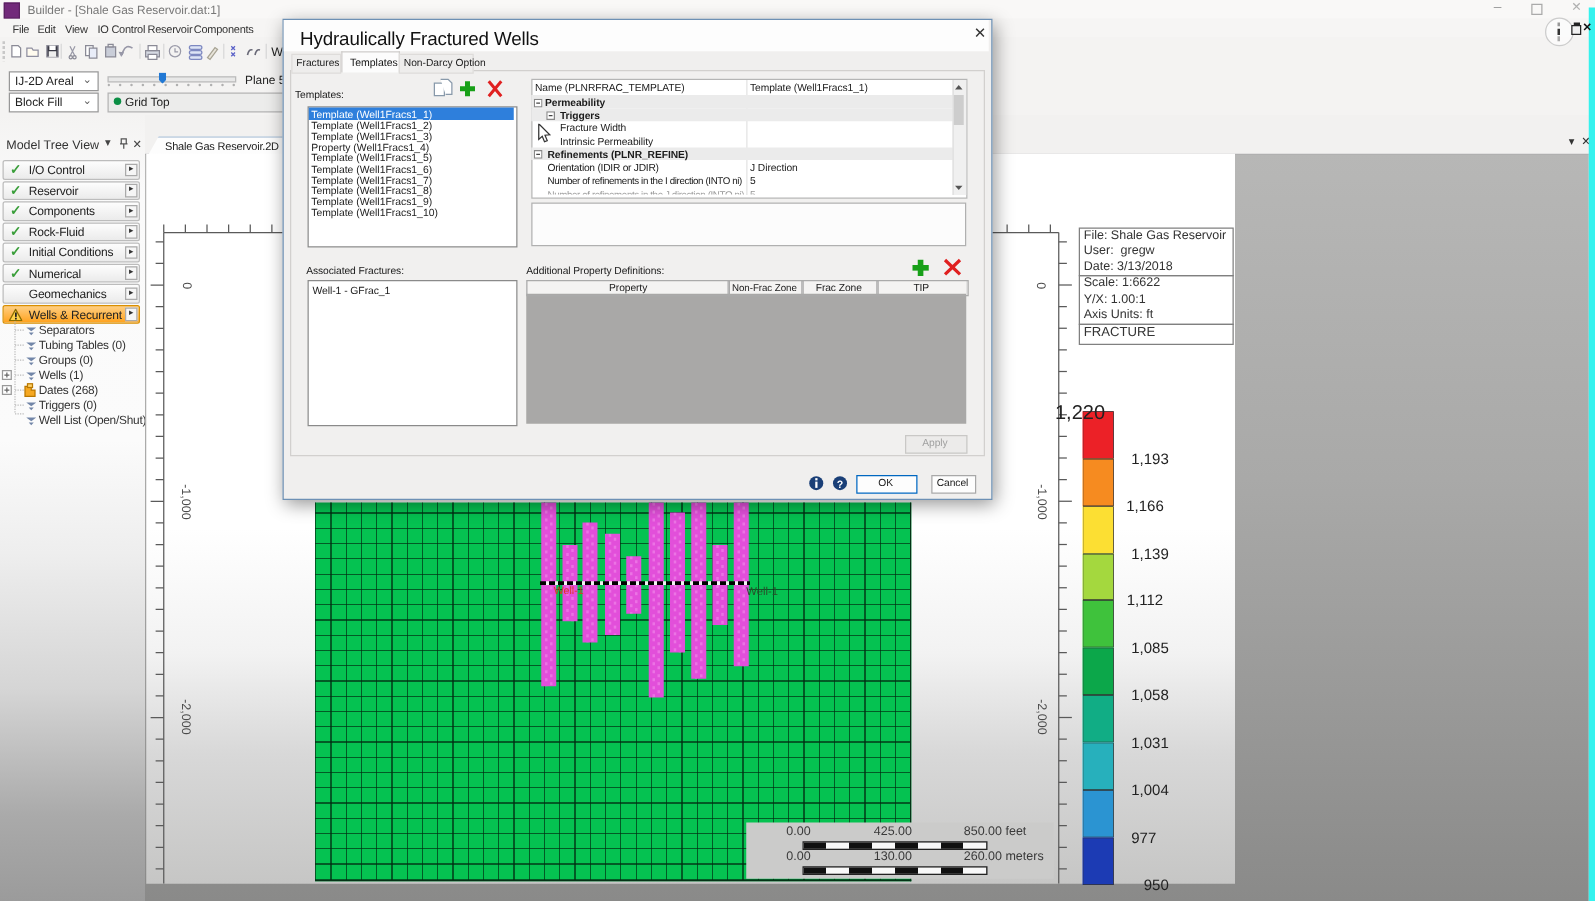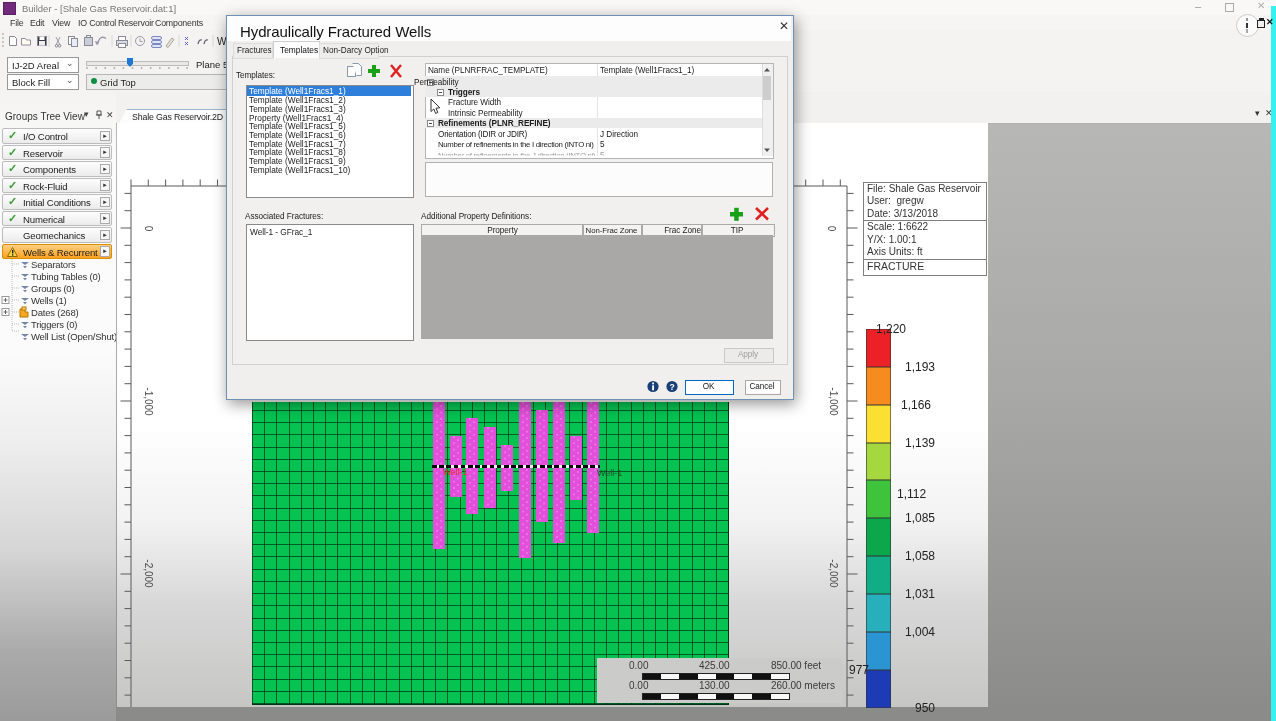--- a/index.html
+++ b/index.html
@@ -87,21 +87,21 @@
         <circle cx="101" cy="2" r="1"></circle>
       </g>
 </svg>
 <div class="tx" style="left:196px;top:59px;font-size:9.5px;color:#222">Plane 5 of</div>
 
 <div class="abs" style="left:86px;top:74px;width:160px;height:14px;background:#ececeb;border:1px solid #b5b5b5"></div>
 <div class="abs" style="left:91px;top:78px;width:6px;height:6px;border-radius:50%;background:#0b8f45"></div>
 <div class="tx" style="left:100px;top:77px;font-size:9.5px;color:#222">Grid Top</div>
 
 <div class="abs" style="left:0;top:92px;width:116px;height:629px;background:linear-gradient(180deg,#f4f3f2 0px,#fafafa 60px,#fbfbfb 260px,#eeeeee 350px,#d5d5d5 460px,#aaaaaa 560px,#9b9b9b 629px)"></div>
-<div class="tx" style="left:5px;top:111px;font-size:10px;color:#333">Groups Tree View</div>
+<div class="tx" style="left:5px;top:111px;font-size:10px;color:#333">Model Tree View</div>
 <div class="tx" style="left:84px;top:109px;font-size:9px;color:#444">▾</div>
 <svg class="abs" style="left:95px;top:110px" width="8" height="10" viewBox="0 0 8 10">
       <path d="M2 1h4v4h-4z M1 5h6 M4 5v4" stroke="#555" fill="none"></path>
     </svg>
 <div class="tx" style="left:106px;top:110px;font-size:9px;color:#444">✕</div>
 <div id="tree">
 <style>
 .trow{position:absolute;left:2px;width:108px;height:13.5px;background:linear-gradient(#fdfdfd,#ebebeb);border:1px solid #bcbcbc;border-radius:2px}
 .trow .lb{position:absolute;left:20px;top:2px;font-size:9.6px;color:#222;letter-spacing:-0.15px;white-space:nowrap}
 .trow .ck{position:absolute;left:5px;top:0px;font-size:11px;color:#3a9e3a;font-weight:bold}
@@ -357,30 +357,30 @@
 <div class="abs" style="left:866px;top:329.0px;width:25px;height:37.9px;background:#ec2127;box-shadow:inset 0 0 0 0.6px #333"></div>
 <div class="abs" style="left:866px;top:366.9px;width:25px;height:37.9px;background:#f68b20;box-shadow:inset 0 0 0 0.6px #333"></div>
 <div class="abs" style="left:866px;top:404.7px;width:25px;height:37.9px;background:#fcdf33;box-shadow:inset 0 0 0 0.6px #333"></div>
 <div class="abs" style="left:866px;top:442.6px;width:25px;height:37.9px;background:#a4d83e;box-shadow:inset 0 0 0 0.6px #333"></div>
 <div class="abs" style="left:866px;top:480.4px;width:25px;height:37.9px;background:#3fc23c;box-shadow:inset 0 0 0 0.6px #333"></div>
 <div class="abs" style="left:866px;top:518.2px;width:25px;height:37.9px;background:#0ca74a;box-shadow:inset 0 0 0 0.6px #333"></div>
 <div class="abs" style="left:866px;top:556.1px;width:25px;height:37.9px;background:#11ad85;box-shadow:inset 0 0 0 0.6px #333"></div>
 <div class="abs" style="left:866px;top:594.0px;width:25px;height:37.9px;background:#27b0bc;box-shadow:inset 0 0 0 0.6px #333"></div>
 <div class="abs" style="left:866px;top:631.8px;width:25px;height:37.9px;background:#2b94d2;box-shadow:inset 0 0 0 0.6px #333"></div>
 <div class="abs" style="left:866px;top:669.7px;width:25px;height:37.9px;background:#1c3bb4;box-shadow:inset 0 0 0 0.6px #333"></div>
-<div class="tx" style="left:876px;top:322.0px;width:38px;text-align:left;font-size:12px;color:#222">1,220</div>
+<div class="tx" style="left:844px;top:322.0px;width:38px;text-align:left;font-size:16px;color:#222">1,220</div>
 <div class="tx" style="left:897px;top:359.9px;width:38px;text-align:right;font-size:12px;color:#222">1,193</div>
 <div class="tx" style="left:897px;top:397.7px;width:38px;text-align:center;font-size:12px;color:#222">1,166</div>
 <div class="tx" style="left:897px;top:435.6px;width:38px;text-align:right;font-size:12px;color:#222">1,139</div>
-<div class="tx" style="left:897px;top:487px;width:38px;text-align:left;font-size:12px;color:#222">1,112</div>
+<div class="tx" style="left:897px;top:473px;width:38px;text-align:center;font-size:12px;color:#222">1,112</div>
 <div class="tx" style="left:897px;top:511.2px;width:38px;text-align:right;font-size:12px;color:#222">1,085</div>
 <div class="tx" style="left:897px;top:549.1px;width:38px;text-align:right;font-size:12px;color:#222">1,058</div>
 <div class="tx" style="left:897px;top:587.0px;width:38px;text-align:right;font-size:12px;color:#222">1,031</div>
 <div class="tx" style="left:897px;top:624.8px;width:38px;text-align:right;font-size:12px;color:#222">1,004</div>
-<div class="tx" style="left:849px;top:662.7px;width:38px;text-align:left;font-size:12px;color:#222">977</div>
+<div class="tx" style="left:887px;top:662.7px;width:38px;text-align:right;font-size:12px;color:#222">977</div>
 <div class="tx" style="left:897px;top:700.5px;width:38px;text-align:right;font-size:12px;color:#222">950</div>
 </div>
 
 <div id="dialog">
 <style>
 .dtx{position:absolute;font-size:8.2px;color:#1a1a1a;letter-spacing:-0.05px;white-space:nowrap}
 .pgrow{position:absolute;left:425px;width:338px;height:10.4px}
 </style>
 <div class="abs" style="left:226px;top:15px;width:566px;height:383px;background:#f0efee;border:1px solid #6d90b4;box-shadow:2px 4px 14px rgba(0,0,0,.42)"></div>
 <div class="abs" style="left:227px;top:16px;width:564px;height:25px;background:#fdfdfd"></div>
@@ -420,21 +420,21 @@
 
 <div class="abs" style="left:425px;top:63px;width:347px;height:94px;background:#fff;border:1px solid #b5b5b5"></div>
 <div class="abs" style="left:597px;top:64px;width:1px;height:92px;background:#e4e4e4"></div>
 <div class="dtx" style="left:428px;top:66px">Name (PLNRFRAC_TEMPLATE)</div>
 <div class="dtx" style="left:600px;top:66px">Template (Well1Fracs1_1)</div>
 <div class="pgrow" style="top:76.4px;background:#ebebeb"></div>
 <svg class="abs" style="left:427px;top:78.5px" width="7" height="7">
         <rect x="0.5" y="0.5" width="6" height="6" fill="#fff" stroke="#888"></rect>
         <line x1="2" y1="3.5" x2="5" y2="3.5" stroke="#444"></line>
       </svg>
-<div class="dtx" style="left:414px;top:77.5px;font-weight:normal">Permeability</div>
+<div class="dtx" style="left:436px;top:77.5px;font-weight:bold">Permeability</div>
 <div class="pgrow" style="top:86.8px;background:#ebebeb"></div>
 <svg class="abs" style="left:437px;top:88.9px" width="7" height="7">
         <rect x="0.5" y="0.5" width="6" height="6" fill="#fff" stroke="#888"></rect>
         <line x1="2" y1="3.5" x2="5" y2="3.5" stroke="#444"></line>
       </svg>
 <div class="dtx" style="left:448px;top:87.9px;font-weight:bold">Triggers</div>
 <div class="dtx" style="left:448px;top:98.3px">Fracture Width</div>
 <div class="dtx" style="left:448px;top:108.7px">Intrinsic Permeability</div>
 <div class="pgrow" style="top:118.1px;background:#ebebeb"></div>
 <svg class="abs" style="left:427px;top:120.2px" width="7" height="7">
@@ -475,21 +475,21 @@
  <path d="M28 3 L40 14.5 M40 3 L28 14.5" stroke="#e02020" stroke-width="2.6"></path>
 </svg>
 <div class="abs" style="left:421px;top:224px;width:352px;height:115px;background:#a9a8a7"></div>
 <div class="abs" style="left:421px;top:224px;width:352px;height:10.5px;background:#f4f3f2"></div>
 <div class="abs" style="left:421px;top:224px;width:161px;height:10.5px;border:0.5px solid #aaa"></div>
 <div class="abs" style="left:582px;top:224px;width:59px;height:10.5px;border:0.5px solid #aaa"></div>
 <div class="abs" style="left:641px;top:224px;width:60px;height:10.5px;border:0.5px solid #aaa"></div>
 <div class="abs" style="left:701px;top:224px;width:72px;height:10.5px;border:0.5px solid #aaa"></div>
 <div class="dtx" style="left:421px;top:226px;width:163px;text-align:center">Property</div>
 <div class="dtx" style="left:582px;top:226px;width:59px;text-align:center;font-size:7.8px">Non-Frac Zone</div>
-<div class="dtx" style="left:641px;top:226px;width:60px;text-align:right">Frac Zone</div>
+<div class="dtx" style="left:641px;top:226px;width:60px;text-align:center">Frac Zone</div>
 <div class="dtx" style="left:701px;top:226px;width:72px;text-align:center">TIP</div>
 
 <div class="abs" style="left:724px;top:348px;width:48px;height:13px;background:#ecebea;border:1px solid #c9c8c6"></div>
 <div class="dtx" style="left:724px;top:350px;width:48px;text-align:center;color:#a0a0a0">Apply</div>
 
 <svg class="abs" style="left:647px;top:380px" width="34" height="13" viewBox="0 0 34 13">
  <circle cx="6" cy="6.5" r="5.6" fill="#1a3f77"></circle>
         <rect x="5.2" y="2.5" width="1.8" height="1.8" fill="#fff"></rect>
         <rect x="5.2" y="5.3" width="1.8" height="5" fill="#fff"></rect>
  <circle cx="25" cy="6.5" r="5.6" fill="#1a3f77"></circle>

